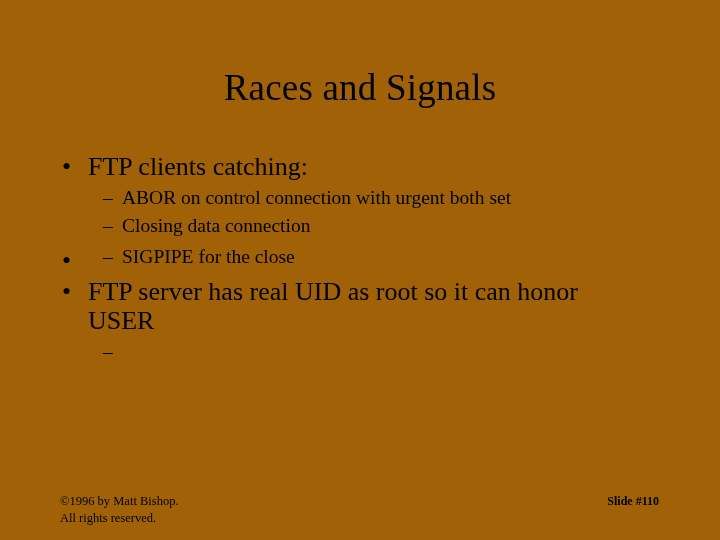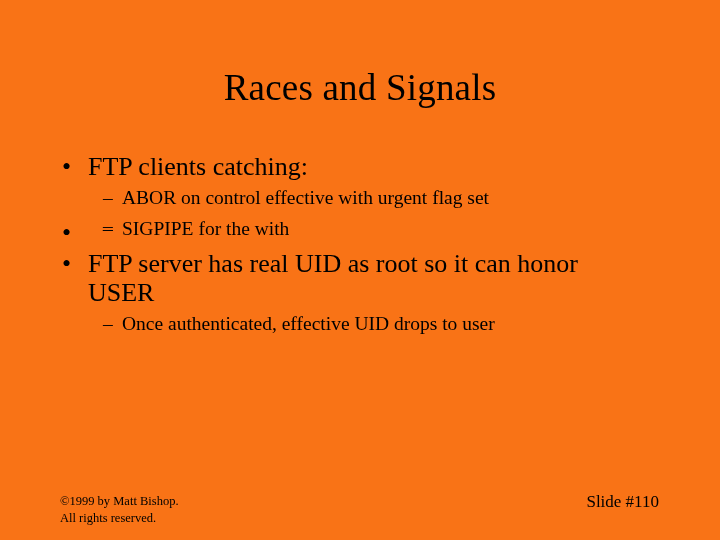--- a/index.html
+++ b/index.html
@@ -11,21 +11,21 @@
     width: 720px;
     height: 540px;
     overflow: hidden;
     font-family: "Liberation Serif", "DejaVu Serif", serif;
     color: #000000;
     position: relative;
   }
   .slide {
     position: absolute;
     inset: 0;
-    background: #f97316;
+    background: #a16207;
   }
   .slide-title {
     position: absolute;
     left: 60px;
     top: 66px;
     width: 600px;
     text-align: center;
     font-size: 37px;
     line-height: 44px;
     letter-spacing: 0.2px;
@@ -75,71 +75,72 @@
     left: 60px;
     top: 493px;
     font-size: 12.5px;
     line-height: 17px;
     white-space: pre-line;
   }
   .footer-right {
     position: absolute;
     right: 61px;
     top: 493px;
-    font-size: 17px;
+    font-size: 12px;
     line-height: 17px;
     text-align: right;
     white-space: nowrap;
+    font-weight: bold;
   }
 </style>
 </head>
 <body>
 
 <div class="slide">
 
   <div class="slide-title">Races and Signals</div>
 
   <div class="body-block">
 
     <div class="bullet-l1">
       <span class="marker">•</span>
       <span>FTP clients catching:</span>
     </div>
 
     <div class="bullet-l2">
       <span class="marker">–</span>
-      <span>ABOR on control effective with urgent flag set</span>
+      <span>ABOR on control connection with urgent both set</span>
     </div>
 
     <div class="bullet-l2">
       <span class="marker">–</span>
+      <span>Closing data connection</span>
     </div>
 
     <div class="bullet-l1">
       <span class="marker">•</span>
     </div>
 
     <div class="bullet-l2">
       <span class="marker">–</span>
     </div>
 
     <div class="bullet-l2">
       <span class="marker">–</span>
-      <span>SIGPIPE for the with</span>
+      <span>SIGPIPE for the close</span>
     </div>
 
     <div class="bullet-l1">
       <span class="marker">•</span>
       <span>FTP server has real UID as root so it can honor USER</span>
     </div>
 
     <div class="bullet-l2">
       <span class="marker">–</span>
-      <span>Once authenticated, effective UID drops to user</span>
     </div>
   </div>
 
-  <div class="footer-left">©1999 by Matt Bishop.
+  <div class="footer-left">©1996 by Matt Bishop.
 All rights reserved.</div>
 
   <div class="footer-right">Slide #110</div>
 
 </div>
 
 </body></html>

